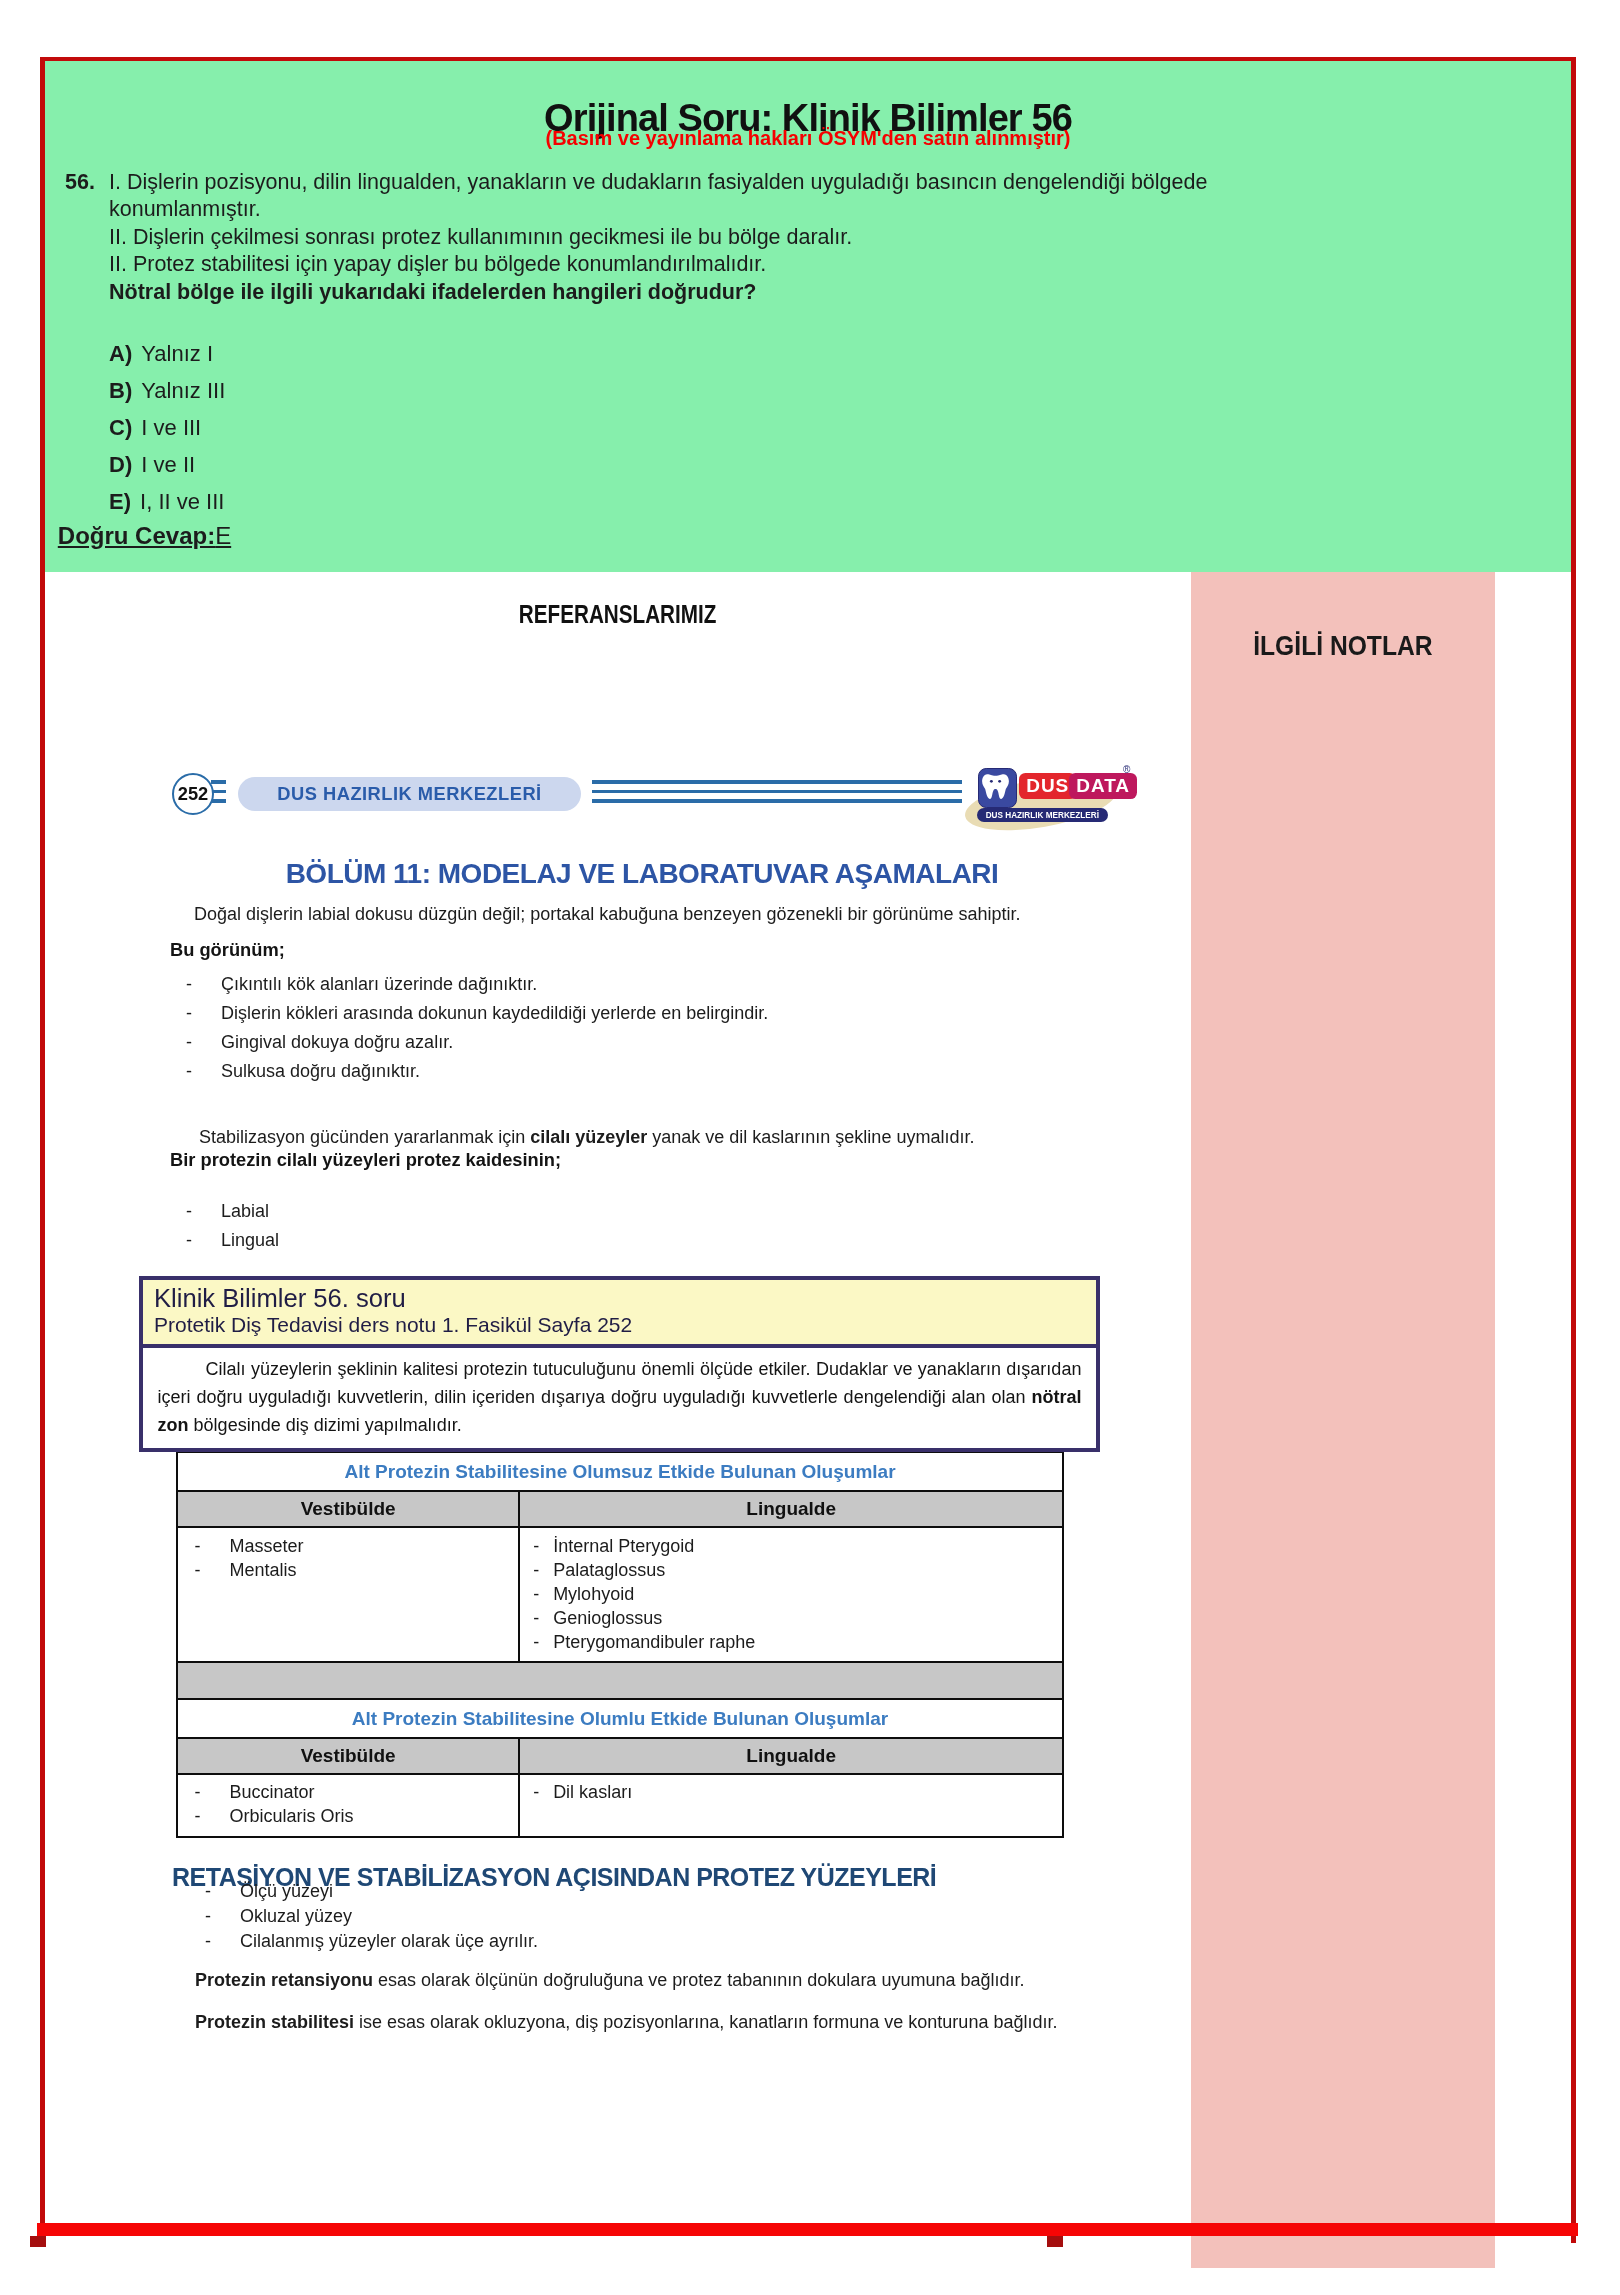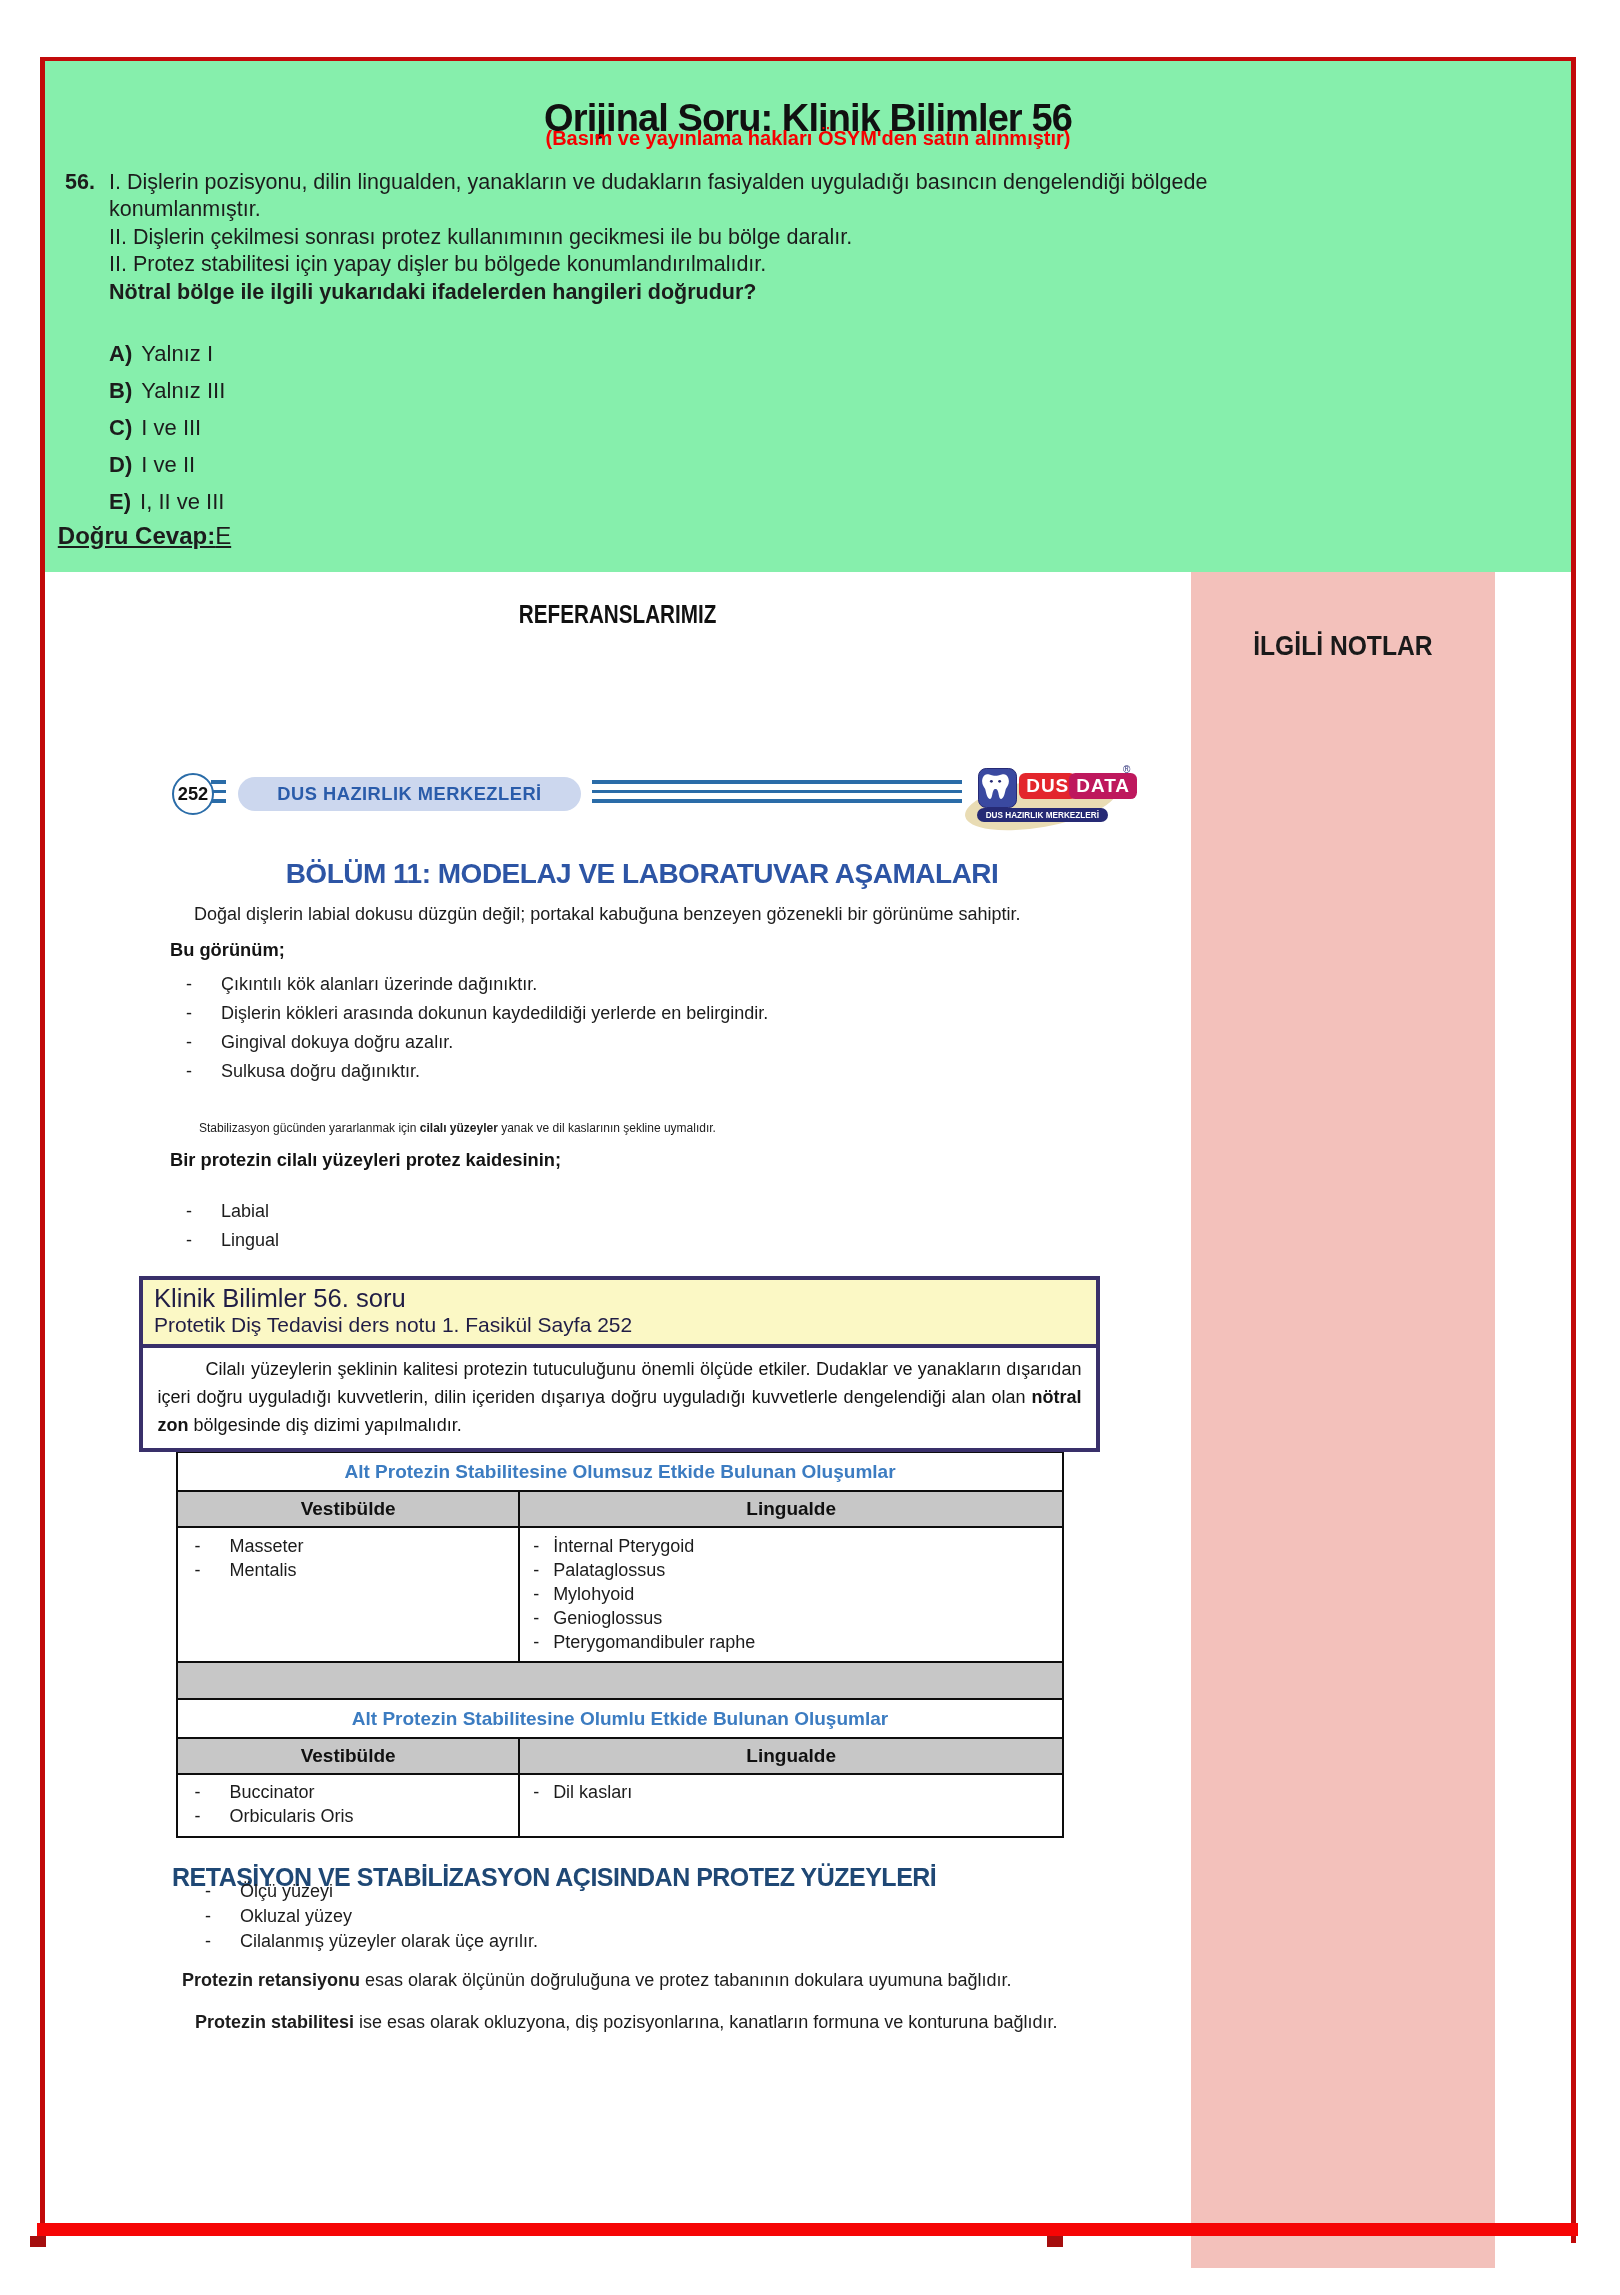--- a/index.html
+++ b/index.html
@@ -54,21 +54,21 @@
   .logo-tag{position:absolute;left:14.6px;top:44px;background:#262a75;color:#fff;font-weight:bold;font-size:8.2px;padding:2.7px 9.1px;border-radius:8.2px;z-index:3;white-space:nowrap;}
 
   .chapter{left:151px;top:835px;width:982px;text-align:center;font-size:28px;font-weight:bold;color:#2d55a5;letter-spacing:-0.5px;}
   .intro{left:194px;top:886px;width:914px;font-size:18px;}
   .sub-heading{font-size:18.3px;font-weight:bold;color:#141414;}
   .bu-heading{left:170px;top:939px;}
   .dash-list{font-size:18px;}
   .dash-list .row{display:flex;line-height:29px;}
   .dash-list .row::before{content:"-";width:35px;flex:none;text-align:left;}
   .bu-list{left:186px;top:970px;width:822px;}
-  .stab{left:199px;top:1109px;width:914px;font-size:12px;}
+  .stab{left:199px;top:1109px;width:914px;font-size:18px;}
   .cilali-heading{left:170px;top:1149px;}
   .cilali-list{left:186px;top:1197px;width:548px;}
 
   
   .callout{left:139px;top:1276px;width:953px;border:4.6px solid #39306a;background:#fff;z-index:3;}
   .callout-yellow{background:#fbf8c5;padding:3.7px 11px 7.3px 11px;}
   .callout-line1{font-size:25.6px;color:#201d45;}
   .callout-line2{font-size:21px;color:#201d45;}
   .callout-note{border-top:4.6px solid #39306a;padding:7.3px 14.6px 9.1px 14.6px;font-size:18px;line-height:28px;text-align:justify;text-indent:48px;color:#141414;}
 
@@ -87,21 +87,21 @@
   .tbl .c2 .dash-list .row::before{width:20px;}
   .tbl-spacer{height:35px;background:#c7c7c7;border-top:2.7px solid #0d0d0d;border-bottom:2.7px solid #0d0d0d;}
   .body1{min-height:128px;}
   .body2{min-height:58px;}
 
   .ret-heading{left:172px;top:1838px;font-size:25px;font-weight:bold;color:#1f4875;letter-spacing:-0.5px;}
   .ret-list{left:205px;top:1879px;width:640px;}
   .ret-list .row{line-height:25px;}
   .para{font-size:18px;width:914px;}
   .para b{font-weight:bold;}
-  .para1{left:182px;top:1952px;}
+  .para1{left:195px;top:1952px;}
   .para2{left:195px;top:1994px;}
 </style>
 </head>
 <body>
 
 <div class="page">
 
   <div class="abs border-top"></div>
   <div class="abs border-left"></div>
   <div class="abs border-right"></div>

